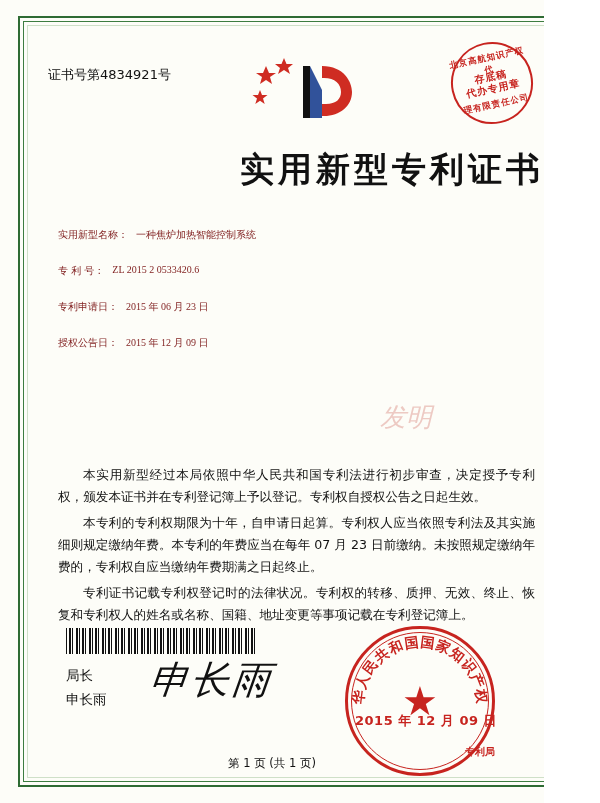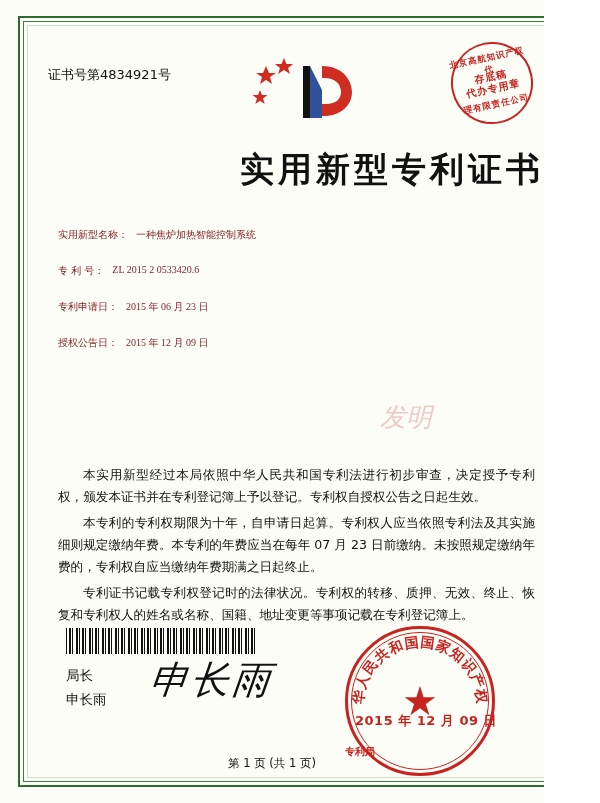--- a/index.html
+++ b/index.html
@@ -204,21 +204,21 @@
   .seal-arc text {
     fill: #c7241f;
     font-size: 14px;
     font-weight: bold;
     font-family: "DejaVu Sans", "Liberation Sans", sans-serif;
     letter-spacing: 1px;
   }
   .seal-bottom-text {
     position: absolute;
     left: 0; right: 0; bottom: 17px;
-    text-align: left;
+    text-align: right;
     color: #c7241f;
     font-size: 10px;
     font-weight: bold;
   }
   .seal-date {
     position: absolute;
     left: 355px; top: 712px;
     font-size: 13px;
     color: #c7241f;
     font-weight: bold;

